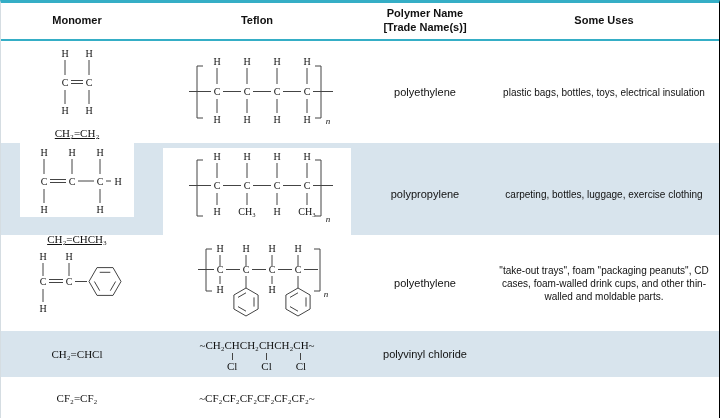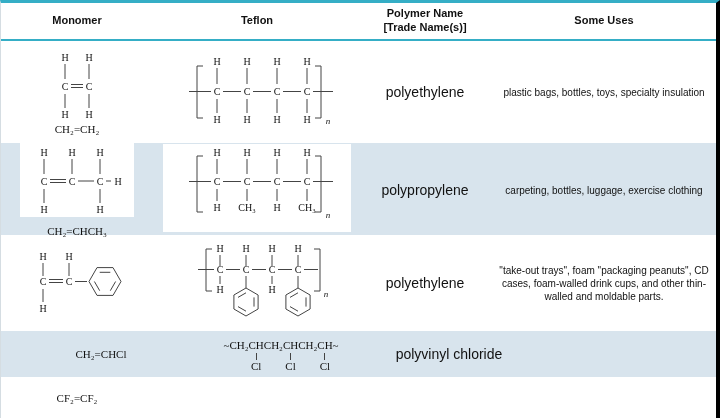--- a/index.html
+++ b/index.html
@@ -5,38 +5,38 @@
   :root { --accent:#35aec6; --row-alt:#d8e4ed; }
   html,body { margin:0; padding:0; }
   body {
     width:720px; height:418px; overflow:hidden;
     font-family:"Liberation Sans", sans-serif;
     color:#111; background:#fff;
   }
   .table {
     width:720px; height:418px; box-sizing:border-box;
     border-top:3px solid var(--accent);
-    border-left:1px solid #d5dde2; border-right:4px solid #000000;
+    border-left:1px solid #d5dde2; border-right:1px solid #000000;
   }
   .row {
     display:grid;
     grid-template-columns:152px 208px 128px 230px;
     align-items:center; justify-items:center;
   }
   .header { height:36px; border-bottom:2px solid var(--accent); background:#fff; }
   .hcell { font-weight:bold; font-size:11px; text-align:center; line-height:1.25; }
   .r1 { height:102px; }
   .r2 { height:92px; background:var(--row-alt); }
   .r3 { height:96px; }
-  .r4 { height:46px; background:var(--row-alt);padding-left:24px; }
+  .r4 { height:46px; background:var(--row-alt); }
   .r5 { height:41px; }
   .cell { text-align:center; }
   .uses-cell { font-size:10px; line-height:1.3; padding:0 10px; width:100%; box-sizing:border-box; }
-  .name-cell { font-size:14px; line-height:1.3; }
-  .caption { font-family:"Liberation Serif", serif; font-size:11px; margin-top:4px; }
+  .name-cell { font-size:11px; line-height:1.3; }
+  .caption { font-family:"Liberation Serif", serif; font-size:11px; margin-top:12px;text-decoration:underline; }
   .formula { font-family:"Liberation Serif", serif; font-size:11px; }
   .wbox { background:#fff; padding:2px 8px; display:inline-block; line-height:0; }
   svg { display:block; margin:0 auto; }
   svg line, svg path { stroke:#444; stroke-width:1; fill:none; }
   svg text { font-family:"Liberation Serif", serif; font-size:10px; fill:#111; text-anchor:middle; }
   svg text.sub { font-style:italic; font-size:9px; }
   .pvc { display:inline-flex; align-items:flex-start; font-family:"Liberation Serif", serif; font-size:11px; line-height:1.15; }
   .chcl { display:inline-flex; flex-direction:column; align-items:center; }
   .vbond { width:1px; height:7px; background:#444; margin-top:1px; }
 </style>
@@ -99,21 +99,21 @@
           <line x1="76" y1="45" x2="76" y2="59"></line>
         <line x1="106" y1="45" x2="106" y2="59"></line>
           <line x1="136" y1="45" x2="136" y2="59"></line>
         <text x="46" y="69">H</text>
           <text x="76" y="69">H</text>
         <text x="106" y="69">H</text>
           <text x="136" y="69">H</text>
       </svg>
     </div>
     <div class="cell name-cell">polyethylene</div>
-    <div class="cell uses-cell">plastic bags, bottles, toys, specialty insulation</div>
+    <div class="cell uses-cell">plastic bags, bottles, toys, electrical insulation</div>
   </div>
 
   <div class="row r2">
     <div class="cell">
       <span class="wbox">
         <svg width="98" height="70" viewBox="0 0 98 70">
           <text x="16" y="11">H</text>
             <text x="44" y="11">H</text>
           <text x="72" y="11">H</text>
           <line x1="16" y1="14" x2="16" y2="29"></line>
@@ -259,15 +259,16 @@
           <span>Cl</span>
         </span>
         <span>~</span>
       </span>
     </div>
     <div class="cell name-cell">polyvinyl chloride</div>
   </div>
 
   <div class="row r5">
     <div class="cell formula">CF₂=CF₂</div>
+    <div class="cell formula">~CF₂CF₂CF₂CF₂CF₂CF₂~</div>
   </div>
 
 </div>
 
 </body></html>

